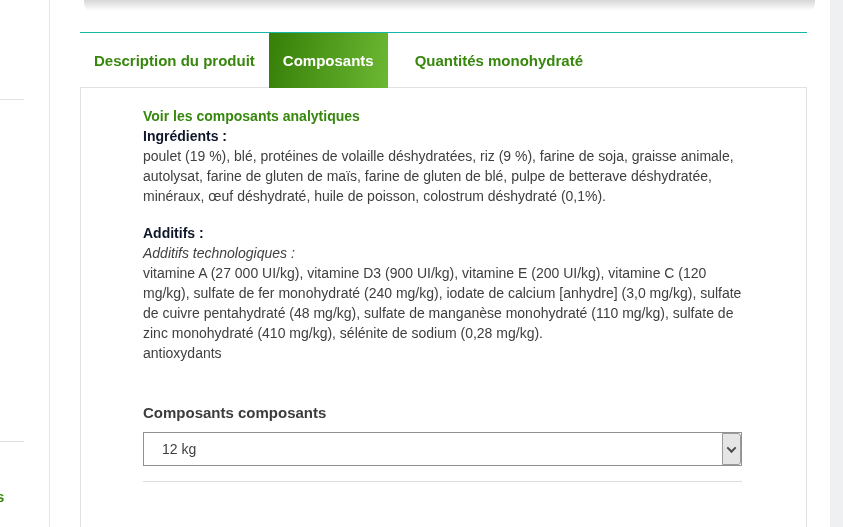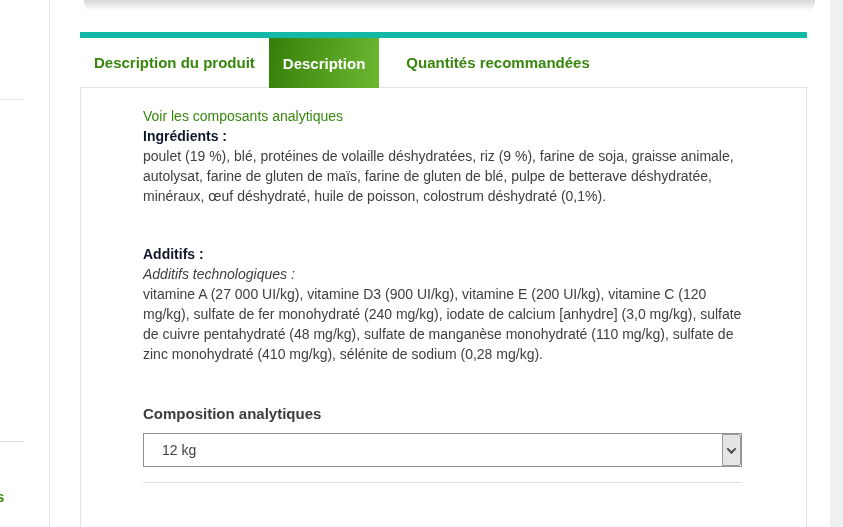--- a/index.html
+++ b/index.html
@@ -29,21 +29,21 @@
   .sidebar-divider-2 { position: absolute; left: 0; top: 441px; width: 24px; height: 1px; background: #e2e2e2; }
   .sidebar-fragment {
     position: absolute; left: -4px; top: 487px;
     color: #37870d; font-weight: bold; font-size: 15px; line-height: 20px;
   }
 
   
   .card { position: absolute; left: 80px; top: 32px; width: 727px; }
   .tabbar {
     height: 56px;
-    border-top: 6px solid #14b8a6;
+    border-top: 1px solid #14b8a6;
     border-bottom: 1px solid #e2e2e2;
     display: flex;
     align-items: stretch;
   }
   .tab {
     display: flex; align-items: center;
     padding: 0 14px;
     font-size: 15px; font-weight: bold;
     color: #37870d;
     cursor: pointer;
@@ -58,25 +58,25 @@
 
   .panel {
     border-left: 1px solid #e2e2e2;
     border-right: 1px solid #e2e2e2;
     min-height: 439px;
     padding: 18px 63px 0 62px;
     font-size: 14px;
     line-height: 20px;
   }
   .analytic-link {
-    color: #37870d; font-weight: normal; cursor: pointer; display: inline-block;
+    color: #37870d; font-weight: bold; cursor: pointer; display: inline-block;
   }
   .bold-heading { font-weight: bold; color: #0f172a; }
   .italic-line { font-style: italic; }
-  .additives-block { margin-top: 38px; }
+  .additives-block { margin-top: 17px; }
   .analytic-heading { font-weight: bold; font-size: 15px; color: #3c3c3c; margin-top: 40px; }
 
   .select-box {
     margin-top: 9px;
     position: relative;
     height: 34px;
     width: 599px;
     background: #ffffff;
     border: 1px solid #919191;
     border-radius: 0;
@@ -111,41 +111,42 @@
 
   <div class="sidebar-border"></div>
   <div class="sidebar-divider-1"></div>
   <div class="sidebar-divider-2"></div>
   <div class="sidebar-fragment">s</div>
 
   <div class="card">
 
     <div class="tabbar">
       <div class="tab">Description du produit</div>
-      <div class="tab active">Description</div>
+      <div class="tab active">Composants</div>
       <div class="tab-spacer"></div>
-      <div class="tab">Quantités recommandées</div>
+      <div class="tab">Quantités monohydraté</div>
       <div class="tab-spacer"></div>
     </div>
 
     <div class="panel">
 
       <a class="analytic-link">Voir les composants analytiques</a>
 
       <div class="bold-heading">Ingrédients :</div>
 
       <div>poulet (19 %), blé, protéines de volaille déshydratées, riz (9 %), farine de soja, graisse animale, autolysat, farine de gluten de maïs, farine de gluten de blé, pulpe de betterave déshydratée, minéraux, œuf déshydraté, huile de poisson, colostrum déshydraté (0,1%).</div>
 
       <div class="additives-block">
         <div class="bold-heading">Additifs :</div>
         <div class="italic-line">Additifs technologiques :</div>
         <div>vitamine A (27 000 UI/kg), vitamine D3 (900 UI/kg), vitamine E (200 UI/kg), vitamine C (120 mg/kg), sulfate de fer monohydraté (240 mg/kg), iodate de calcium [anhydre] (3,0 mg/kg), sulfate de cuivre pentahydraté (48 mg/kg), sulfate de manganèse monohydraté (110 mg/kg), sulfate de zinc monohydraté (410 mg/kg), sélénite de sodium (0,28 mg/kg).</div>
+        <div>antioxydants</div>
       </div>
 
-      <div class="analytic-heading">Composition analytiques</div>
+      <div class="analytic-heading">Composants composants</div>
 
       <div class="select-box">
         <span class="select-value">12 kg</span>
         <span class="select-arrow-btn">
           <span class="chevron-down"></span>
         </span>
       </div>
 
       <div class="bottom-divider"></div>
 

